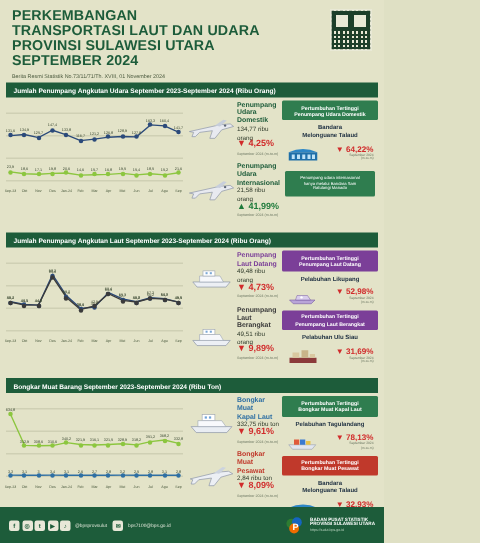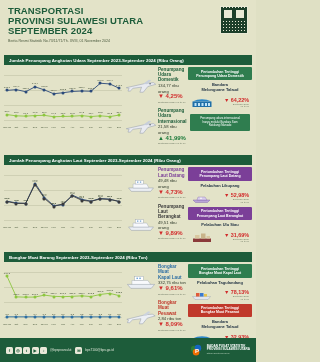--- a/index.html
+++ b/index.html
@@ -89,21 +89,22 @@
   .bpstext { font-size:3.1px; color:#fff; font-weight:bold; line-height:3.6px; }
   .bpsurl { font-size:2.4px; color:#b9d3bf; font-weight:normal; }
 </style>
 </head>
 <body>
 
 <div class="page">
 
   <div class="header">
     <div class="title">
-      <div>TRANSPORTASI</div>
+      <div>PERKEMBANGAN</div>
+      <div>TRANSPORTASI LAUT DAN UDARA</div>
       <div>PROVINSI SULAWESI UTARA</div>
       <div>SEPTEMBER 2024</div>
     </div>
     <div class="subtitle">Berita Resmi Statistik No.73/11/71/Th. XVIII, 01 November 2024</div>
     <div class="qr"></div>
   </div>
 
   <div id="sections-host">
       <div class="section">
         <div class="secbar">Jumlah Penumpang Angkutan Udara September 2023-September 2024 (Ribu Orang)</div>

